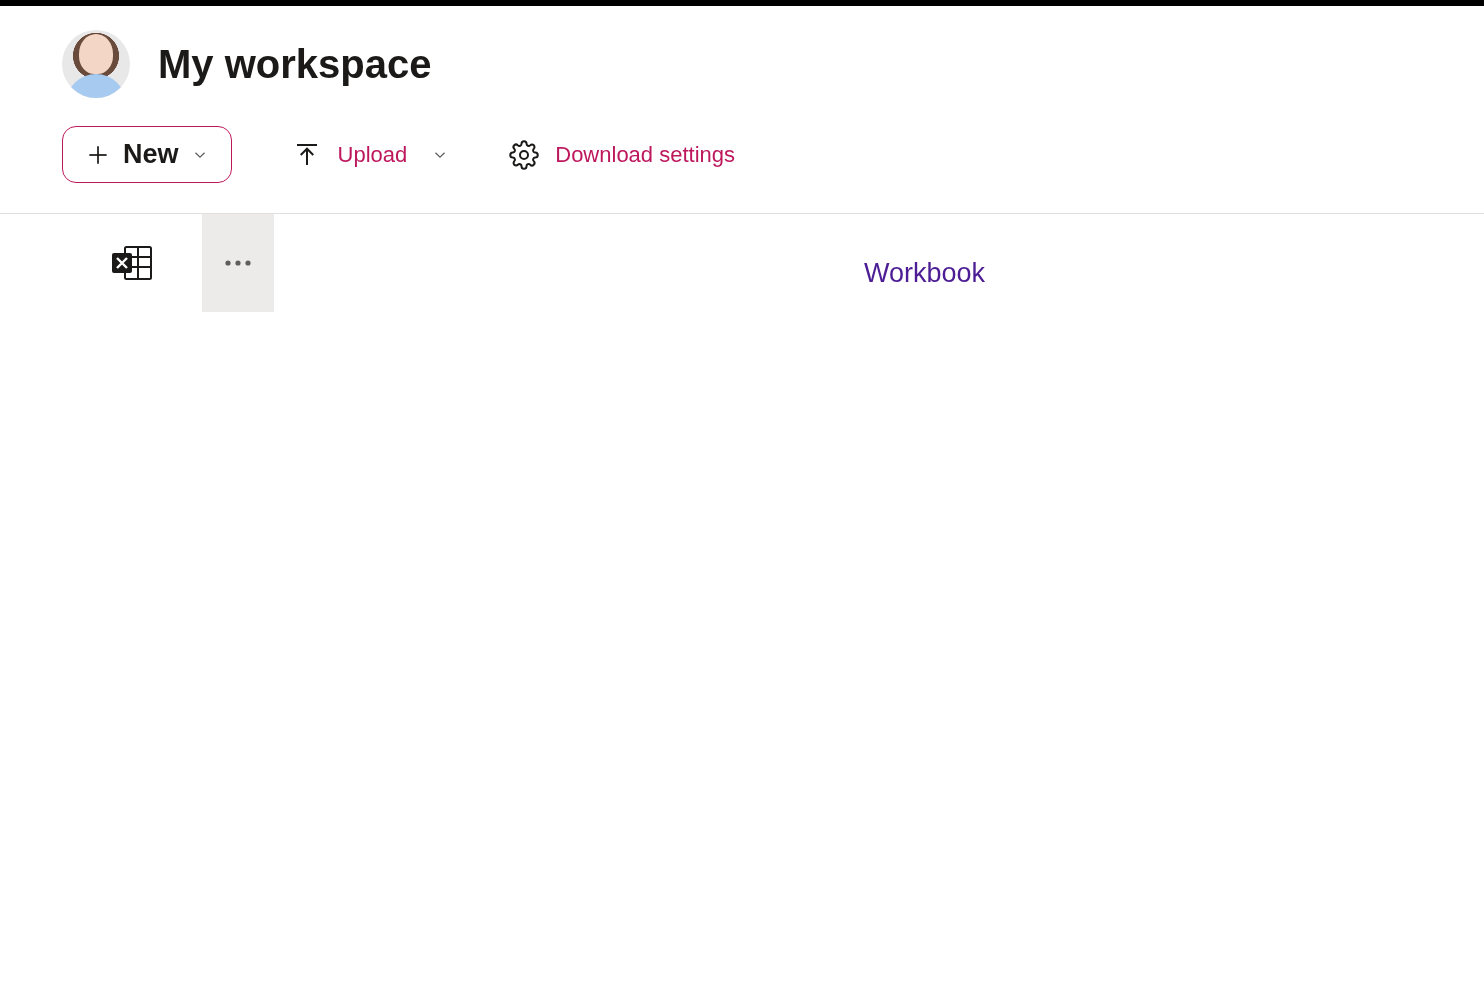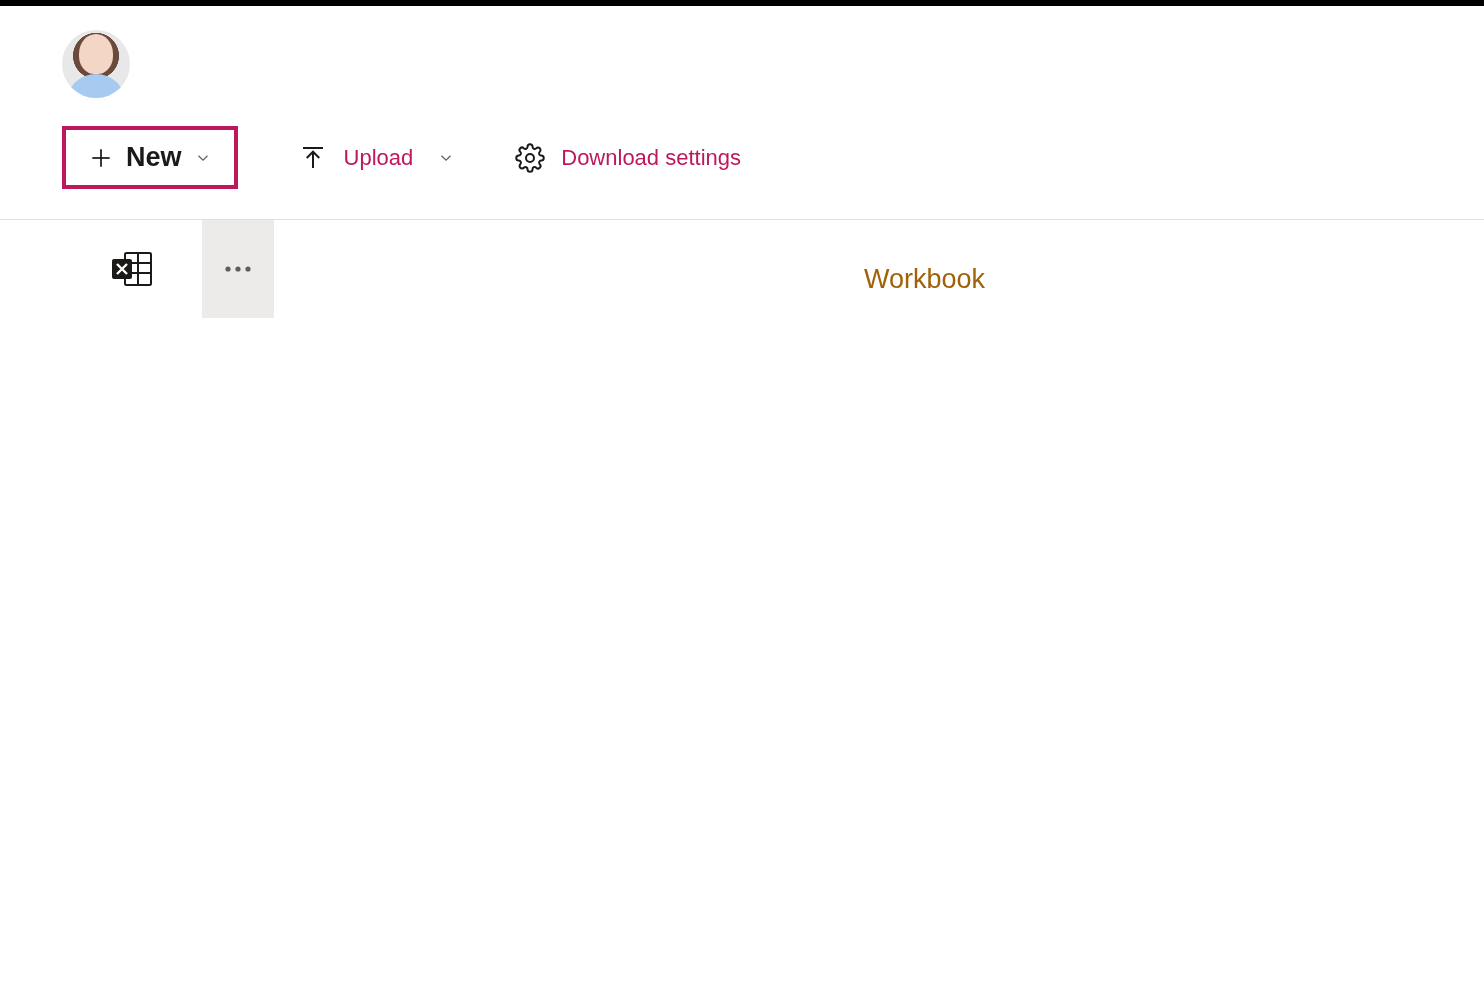--- a/index.html
+++ b/index.html
@@ -56,22 +56,22 @@
     display: flex;
     align-items: center;
     gap: 60px;
     padding: 0 62px 30px 62px;
     border-bottom: 1px solid #e1dfdd;
   }
   .new-btn {
     display: inline-flex;
     align-items: center;
     gap: 12px;
-    border: 4px solid #be185d;
-    border-radius: 0;
+    border: 1px solid #be185d;
+    border-radius: 14px;
     background: #fff;
     padding: 12px 22px;
     font-size: 27px;
     font-weight: 600;
     color: #1b1a19;
     cursor: pointer;
   }
   .tb-item {
     display: inline-flex;
     align-items: center;
@@ -99,21 +99,21 @@
     border-bottom: 1px solid #e1dfdd;
     padding-top: 52px;
     padding-bottom: 20px;
     min-height: auto;
   }
   .row {
     font-size: 27px;
     font-weight: 400;
     color: #1b1a19;
   }
-  .col-type, .col-owner { color:#a16207;margin-top:21px; }
+  .col-type, .col-owner { color:#4c1d95;margin-top:21px; }
   .more-btn {
     width: 72px;
     height: 98px;
     background: #edebe9;
     display:flex;
     align-items:center;
     justify-content:center;
     cursor:pointer;
   }
   .context-menu {
@@ -144,20 +144,21 @@
     pointer-events: none;
   }
 </style>
 </head>
 <body>
 
 <div class="topbar-black"></div>
 
 <div class="header">
   <div class="avatar"></div>
+  <h1 class="page-title">My workspace</h1>
 </div>
 
 <div class="toolbar">
   <button class="new-btn">
     <span class="icon">
       <svg width="26" height="26" viewBox="0 0 24 24" fill="none" stroke="#1b1a19" stroke-width="1.6">
           <line x1="12" y1="4" x2="12" y2="20"></line>
           <line x1="4" y1="12" x2="20" y2="12"></line>
         </svg>
     </span>

